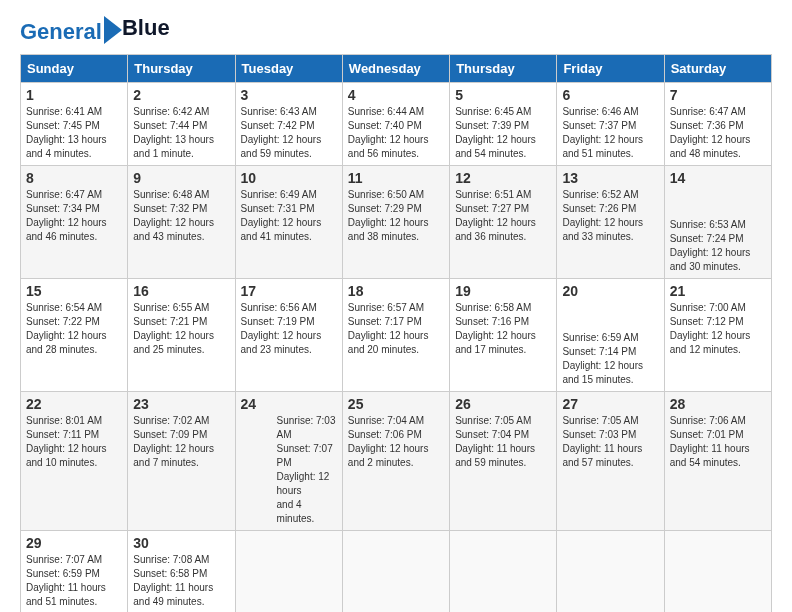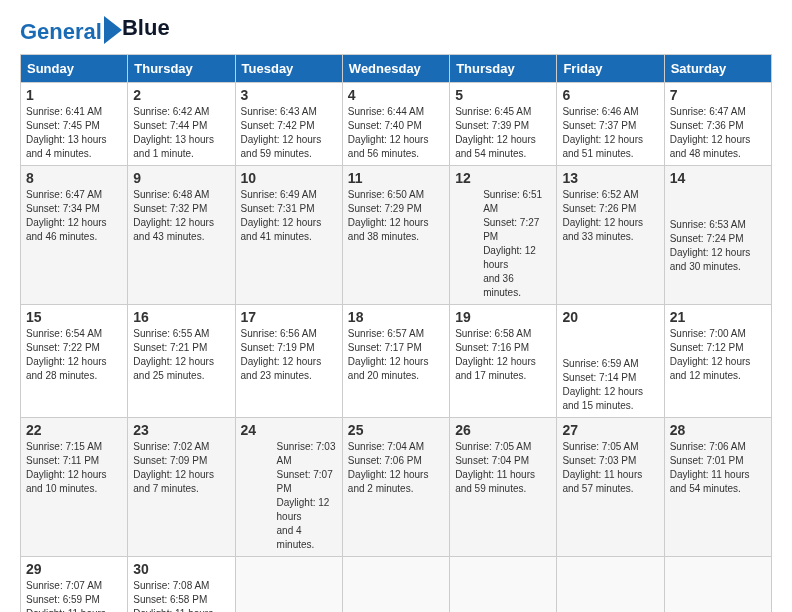--- a/index.html
+++ b/index.html
@@ -195,21 +195,21 @@
         </td>
         <td>
           <span class="day-num">11</span>
           <div class="day-info" style="white-space: pre-line;">Sunrise: 6:50 AM
 Sunset: 7:29 PM
 Daylight: 12 hours
 and 38 minutes.</div>
         </td>
         <td>
           <span class="day-num">12</span>
-          <div class="day-info" style="white-space: pre-line; margin-left: 28px;">Sunrise: 6:51 AM
+          <div class="day-info" style="white-space: pre-line;">Sunrise: 6:51 AM
 Sunset: 7:27 PM
 Daylight: 12 hours
 and 36 minutes.</div>
         </td>
         <td>
           <span class="day-num">13</span>
           <div class="day-info" style="white-space: pre-line;">Sunrise: 6:52 AM
 Sunset: 7:26 PM
 Daylight: 12 hours
 and 33 minutes.</div>
@@ -269,21 +269,21 @@
           <span class="day-num">21</span>
           <div class="day-info" style="white-space: pre-line;">Sunrise: 7:00 AM
 Sunset: 7:12 PM
 Daylight: 12 hours
 and 12 minutes.</div>
         </td>
       </tr>
       <tr>
         <td>
           <span class="day-num">22</span>
-          <div class="day-info" style="white-space: pre-line;">Sunrise: 7:15 AM
+          <div class="day-info" style="white-space: pre-line;">Sunrise: 8:01 AM
 Sunset: 7:11 PM
 Daylight: 12 hours
 and 10 minutes.</div>
         </td>
         <td>
           <span class="day-num">23</span>
           <div class="day-info" style="white-space: pre-line;">Sunrise: 7:02 AM
 Sunset: 7:09 PM
 Daylight: 12 hours
 and 7 minutes.</div>

